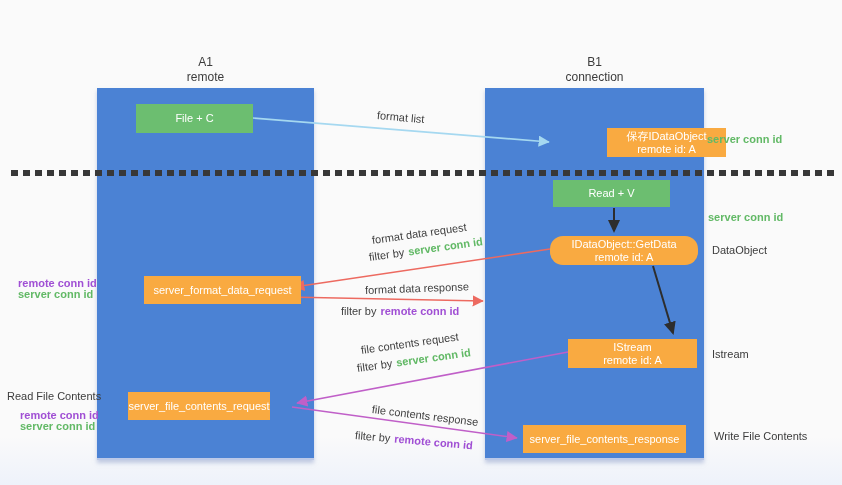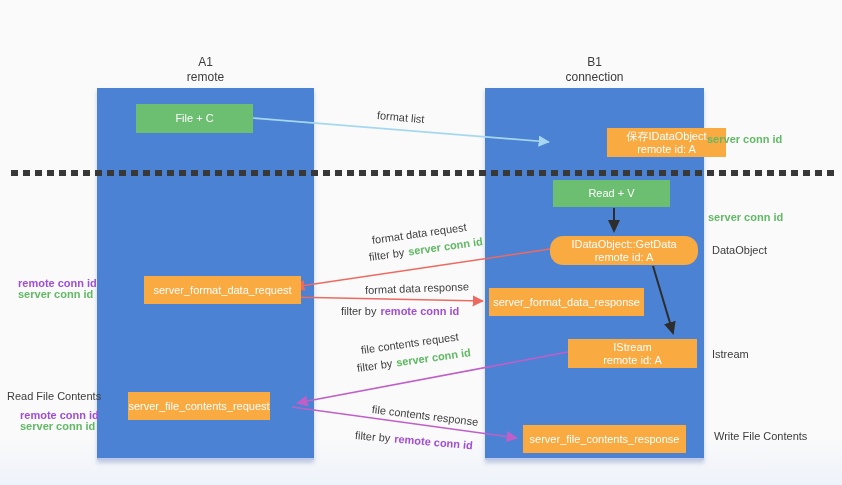--- a/index.html
+++ b/index.html
@@ -156,23 +156,20 @@
 
   <div class="node orange" id="node-getdata">
     <div>IDataObject::GetData</div>
     <div>remote id: A</div>
   </div>
 
   <div class="node orange" id="node-fmt-req">
     <div>server_format_data_request</div>
   </div>
 
-  <div class="node orange" id="node-fmt-resp">
-    <div>server_format_data_response</div>
-  </div>
 
   <div class="node orange" id="node-istream">
     <div>IStream</div>
     <div>remote id: A</div>
   </div>
 
   <div class="node orange" id="node-file-req">
     <div>server_file_contents_request</div>
   </div>
 

